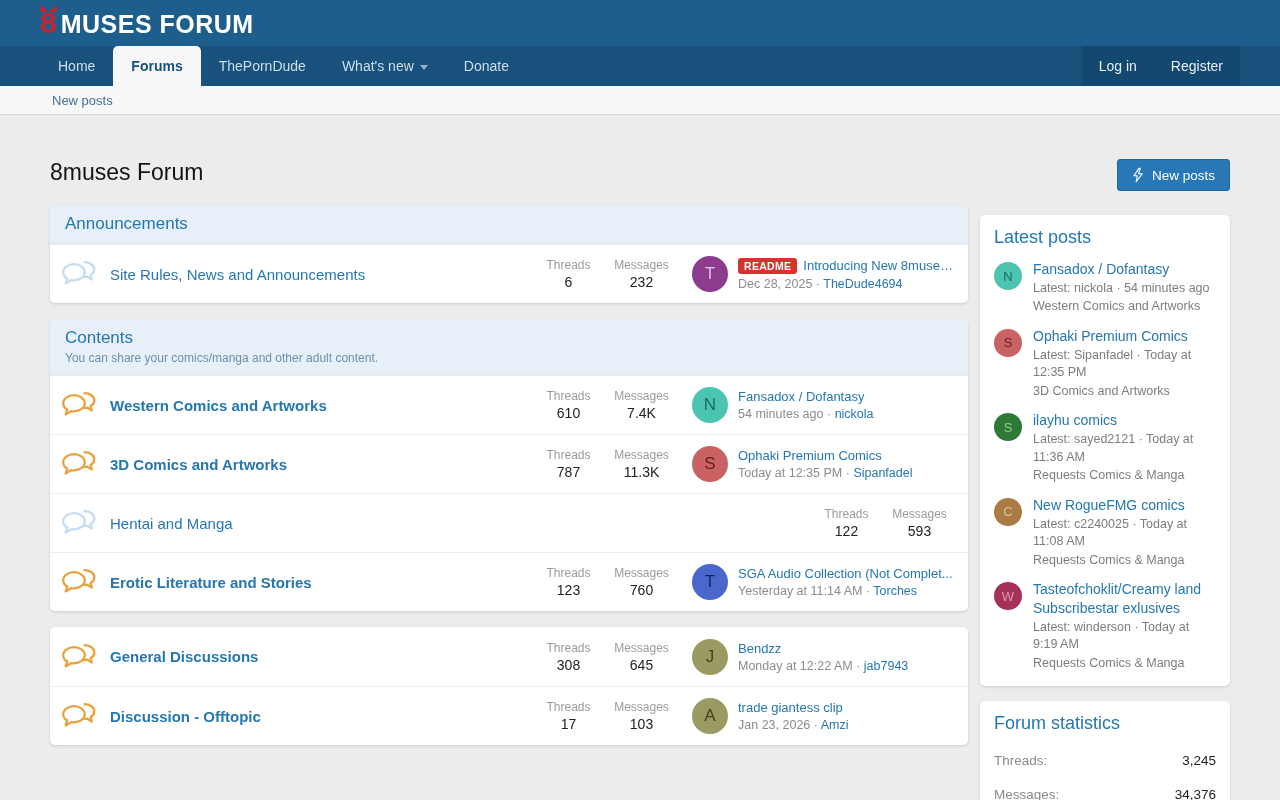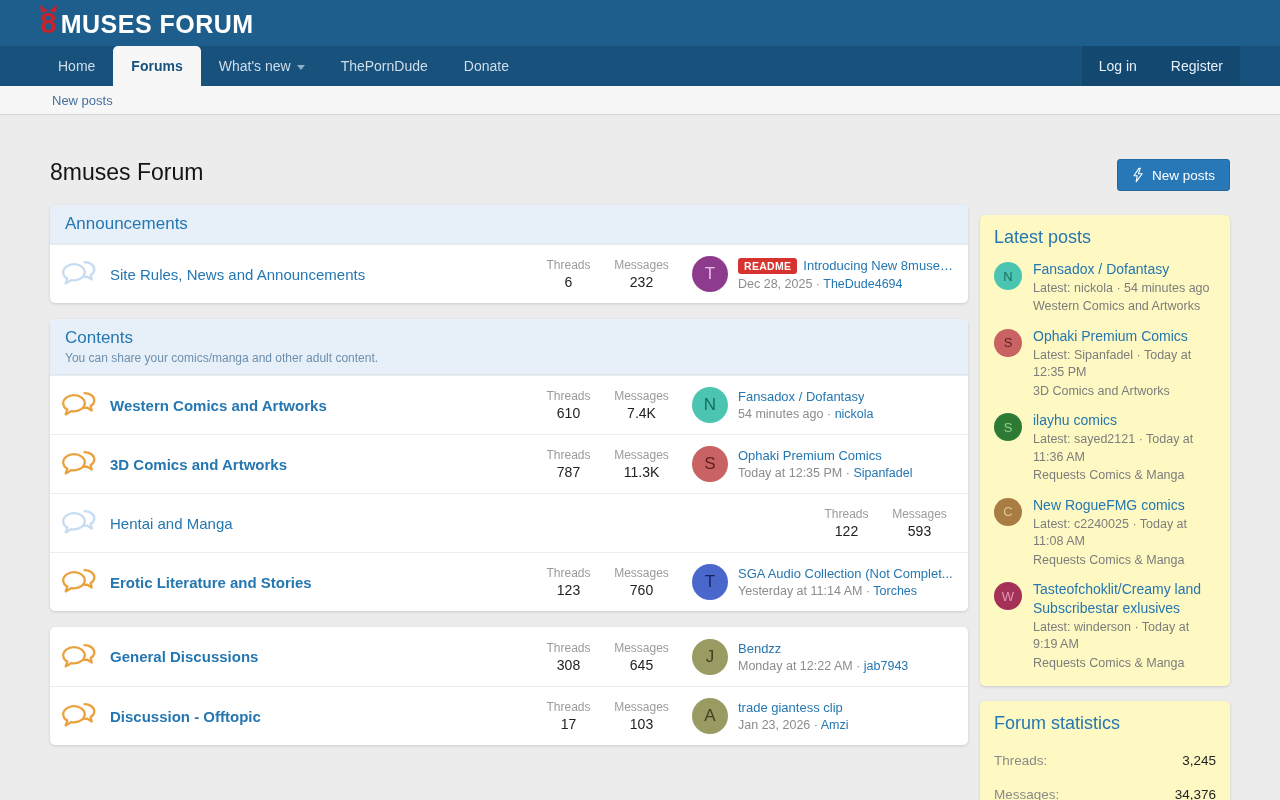--- a/index.html
+++ b/index.html
@@ -65,21 +65,21 @@
   .avatar-photo { background:radial-gradient(circle at 35% 30%, #e6e6e6 0%, #b5b5b5 45%, #7c7c7c 100%) !important; }
   .latest-lines { min-width:0; }
   .latest-title-line { display:flex; align-items:center; min-width:0; }
   .latest-title { font-size:13px; color:#2577b1; white-space:nowrap; overflow:hidden; text-overflow:ellipsis; }
   .latest-meta { font-size:12.5px; color:#8c8c8c; margin-top:3px; white-space:nowrap; overflow:hidden; }
   .latest-meta a { color:#2577b1; }
   .badge-readme { background:#d6332f; color:#fff; font-size:10.5px; font-weight:700; letter-spacing:.3px;
                   padding:2px 6px; border-radius:3px; margin-right:6px; flex:none; }
 
   
-  .side-card { background:#fef9c3; border-radius:5px; box-shadow:0 1px 3px rgba(0,0,0,.14); padding:12px 14px 12px; margin-bottom:15px; }
+  .side-card { background:#ffffff; border-radius:5px; box-shadow:0 1px 3px rgba(0,0,0,.14); padding:12px 14px 12px; margin-bottom:15px; }
   .side-title { color:#2577b1; font-size:18px; font-weight:400; margin-bottom:12px; }
   .side-item { display:flex; align-items:flex-start; gap:11px; margin-bottom:11px; }
   .mini-avatar { width:28px; height:28px; flex:none; border-radius:50%; display:flex; align-items:center;
                  justify-content:center; font-size:13px; margin-top:2px; }
   .side-item-body { min-width:0; }
   .side-item-title { display:block; font-size:14px; color:#2577b1; line-height:1.35; }
   .side-item-meta { font-size:12.5px; color:#7d7d7d; line-height:1.4; margin-top:1px; }
   .side-item-forum { font-size:12.5px; color:#7d7d7d; line-height:1.4; margin-top:1px; }
   .stat-row { display:flex; justify-content:space-between; margin:19px 0; font-size:13.5px; }
   .stat-row .lbl { color:#8a8a8a; }
@@ -105,25 +105,25 @@
 <div class="banner">
   <a class="logo">
     <span class="logo-eight">8</span>
     <span class="logo-text">MUSES FORUM</span>
   </a>
 </div>
 
 <div class="nav">
   <a class="nav-item">Home</a>
   <a class="nav-item active">Forums</a>
+  <a class="nav-item">ThePornDude</a>
   <a class="nav-item">
     <span>What's new</span>
     <span class="caret"></span>
   </a>
-  <a class="nav-item">ThePornDude</a>
   <a class="nav-item">Donate</a>
   <div class="nav-right">
     <a class="nav-item">Log in</a>
     <a class="nav-item">Register</a>
   </div>
 </div>
 
 <div class="subnav">
   <a>New posts</a>
 </div>

